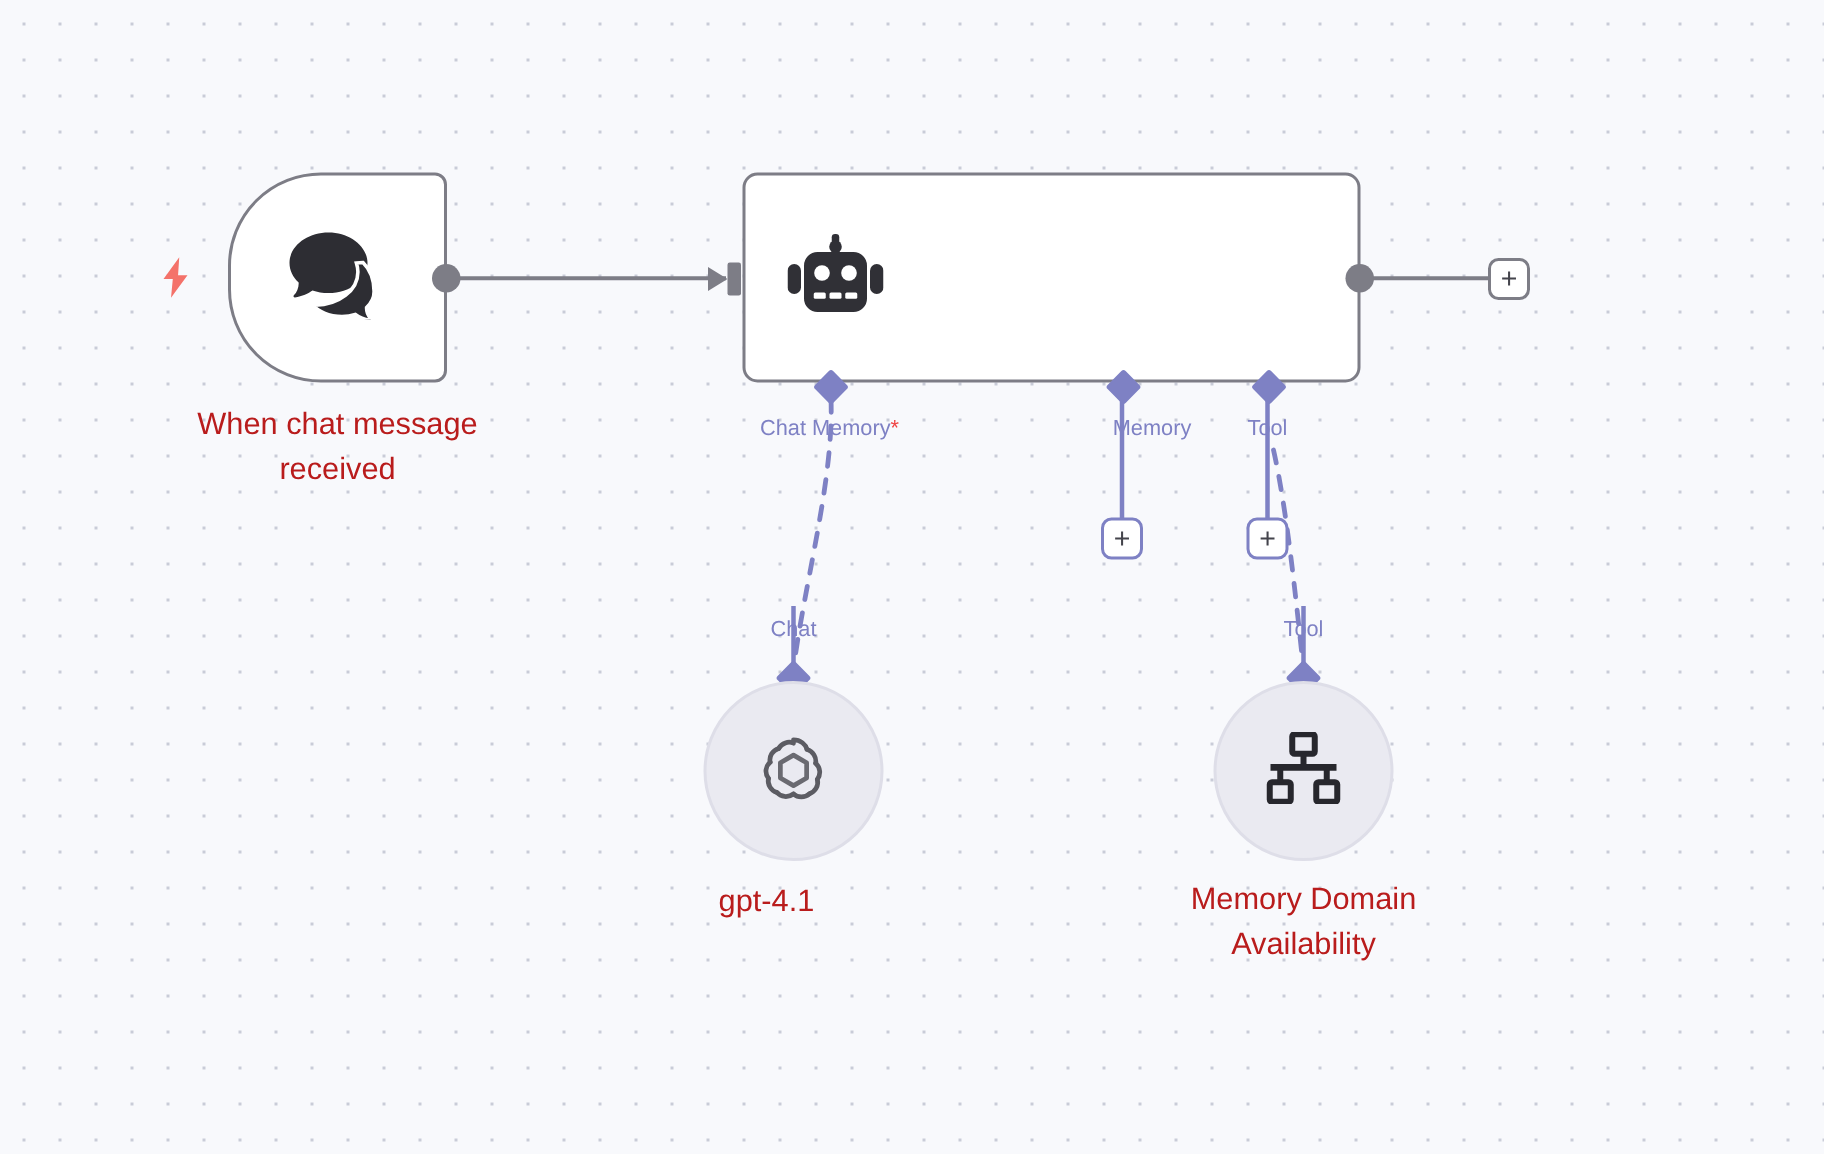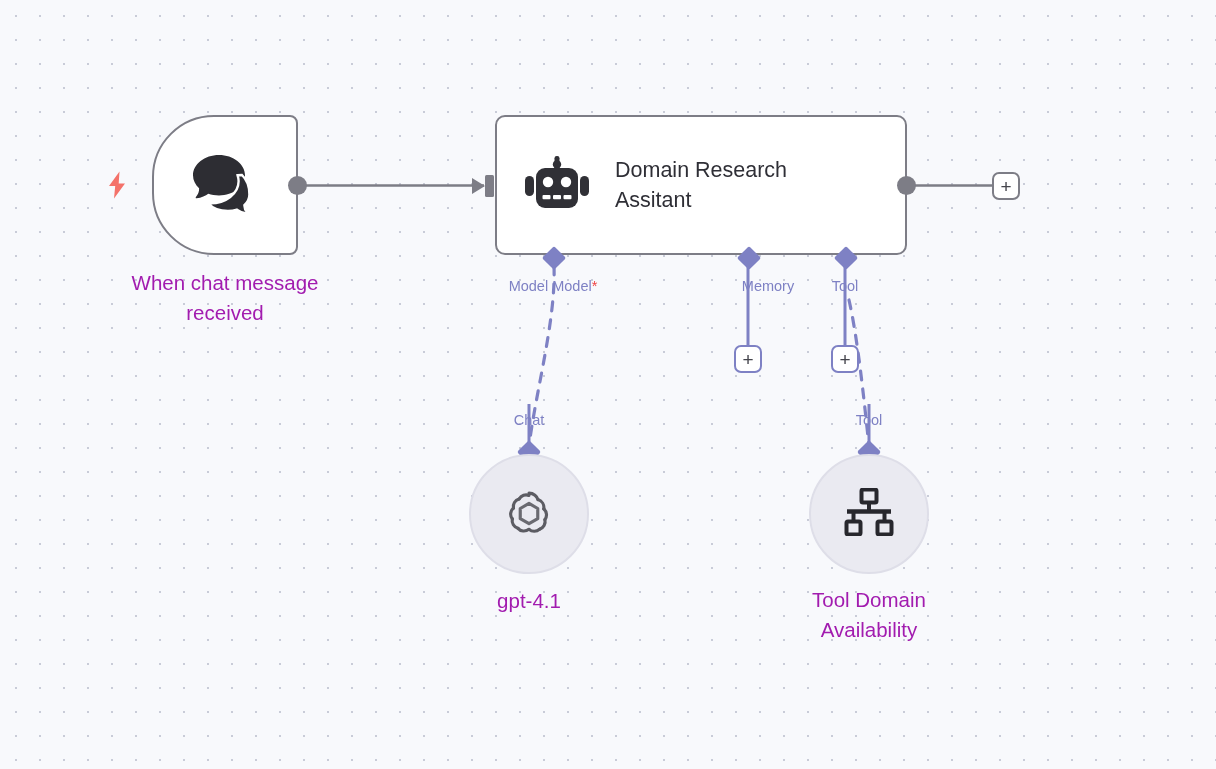--- a/index.html
+++ b/index.html
@@ -155,27 +155,27 @@
     display: flex; align-items: center; justify-content: center;
   }
   #model-node { left: 469px; top: 454px; }
   #tool-node  { left: 809px; top: 454px; }
 
   
   .node-caption {
     position: absolute;
     font-size: 20.5px;
     line-height: 30px;
-    color: #a21caf;
+    color: #b91c1c;
     text-align: center;
     transform: translateX(-50%);
     white-space: pre-line;
   }
   #caption-trigger { left: 225px; top: 268px; width: 300px; }
-  #caption-model   { left: 529px; top: 586px; width: 260px; }
+  #caption-model   { left: 511px; top: 586px; width: 260px; }
   #caption-tool    { left: 869px; top: 585px; width: 280px; }
 </style>
 </head>
 <body>
 
 <div id="canvas"></div>
 
 <svg id="edges" viewBox="0 0 1216 769" xmlns="http://www.w3.org/2000/svg">
 
   <line x1="300" y1="185.5" x2="484" y2="185.5" stroke="#7d7d86" stroke-width="2.6"></line>
@@ -229,32 +229,31 @@
       <rect x="0" y="20" width="9" height="20" rx="4.5" fill="#303036"></rect>
       <rect x="55" y="20" width="9" height="20" rx="4.5" fill="#303036"></rect>
       <rect x="11" y="12" width="42" height="40" rx="9" fill="#303036"></rect>
       <circle cx="23" cy="26" r="5.2" fill="#ffffff"></circle>
       <circle cx="41" cy="26" r="5.2" fill="#ffffff"></circle>
       <rect x="17.5" y="39" width="8" height="4.2" rx="1" fill="#ffffff"></rect>
       <rect x="28" y="39" width="8" height="4.2" rx="1" fill="#ffffff"></rect>
       <rect x="38.5" y="39" width="8" height="4.2" rx="1" fill="#ffffff"></rect>
     </svg>
   </span>
-  <div class="agent-title">Domain Research Assitant</div>
 </div>
 
 <div class="dot-endpoint" id="agent-out"></div>
 
 <div class="plus-btn gray" id="plus-main">+</div>
 
 <div class="diamond" id="dia-chat"></div>
 <div class="diamond" id="dia-memory"></div>
 <div class="diamond" id="dia-tool"></div>
 
-<div class="conn-label" id="label-chat-model"><span>Model Model</span><span class="req">*</span></div>
+<div class="conn-label" id="label-chat-model"><span>Chat Memory</span><span class="req">*</span></div>
 
 <div class="conn-label" id="label-memory">Memory</div>
 
 <div class="conn-label" id="label-tool">Tool</div>
 
 <div class="plus-btn purple" id="plus-memory">+</div>
 
 <div class="plus-btn purple" id="plus-tool">+</div>
 
 <div class="conn-label" id="label-model">Chat</div>
@@ -294,14 +293,14 @@
       <rect x="3.5" y="33.5" width="14" height="13" rx="1.5" fill="none" stroke="#27272d" stroke-width="4"></rect>
       <rect x="34.5" y="33.5" width="14" height="13" rx="1.5" fill="none" stroke="#27272d" stroke-width="4"></rect>
       <line x1="26" y1="14.5" x2="26" y2="23" stroke="#27272d" stroke-width="4"></line>
       <line x1="4" y1="23.5" x2="48" y2="23.5" stroke="#27272d" stroke-width="4.5"></line>
       <line x1="10.5" y1="23.5" x2="10.5" y2="33.5" stroke="#27272d" stroke-width="4"></line>
       <line x1="41.5" y1="23.5" x2="41.5" y2="33.5" stroke="#27272d" stroke-width="4"></line>
     </svg>
   </span>
 </div>
 
-<div class="node-caption" id="caption-tool">Tool Domain
+<div class="node-caption" id="caption-tool">Memory Domain
 Availability</div>
 
 </body></html>

